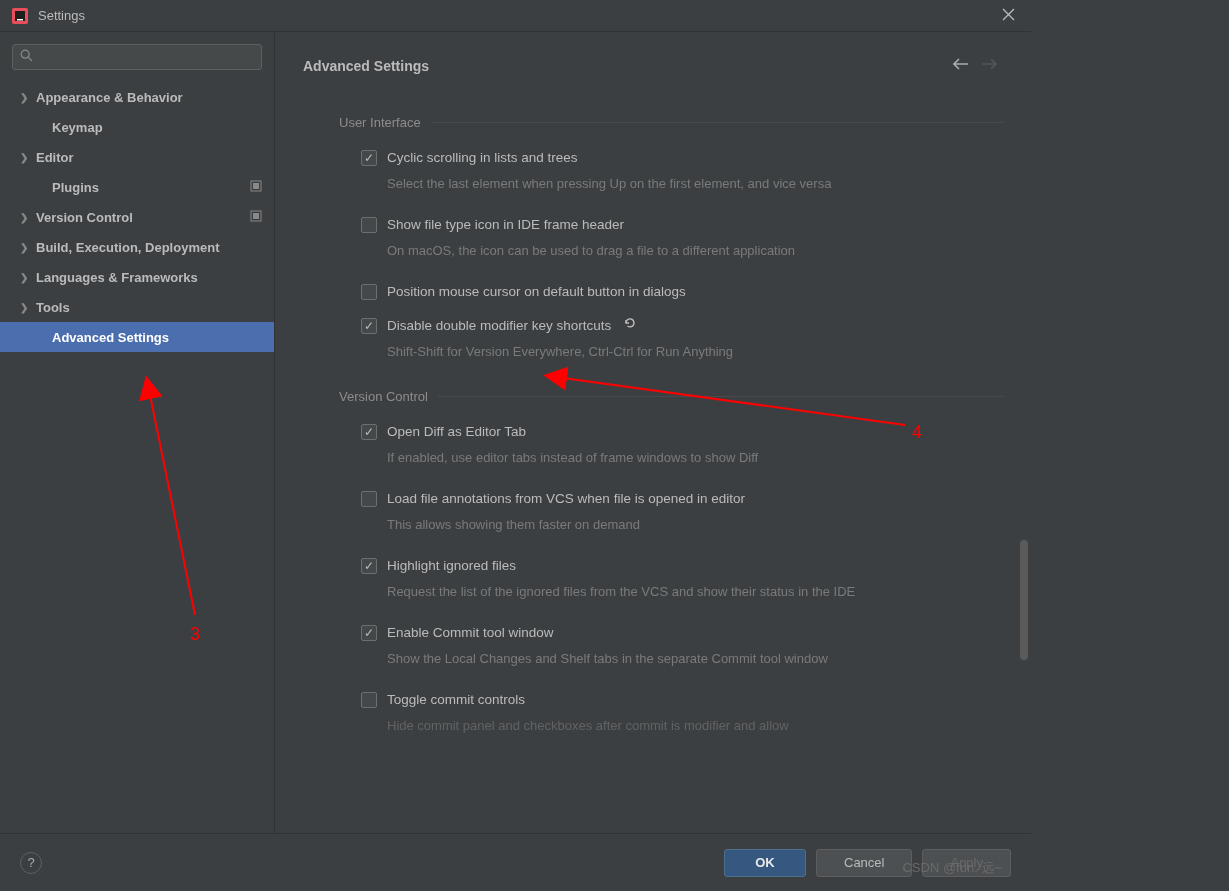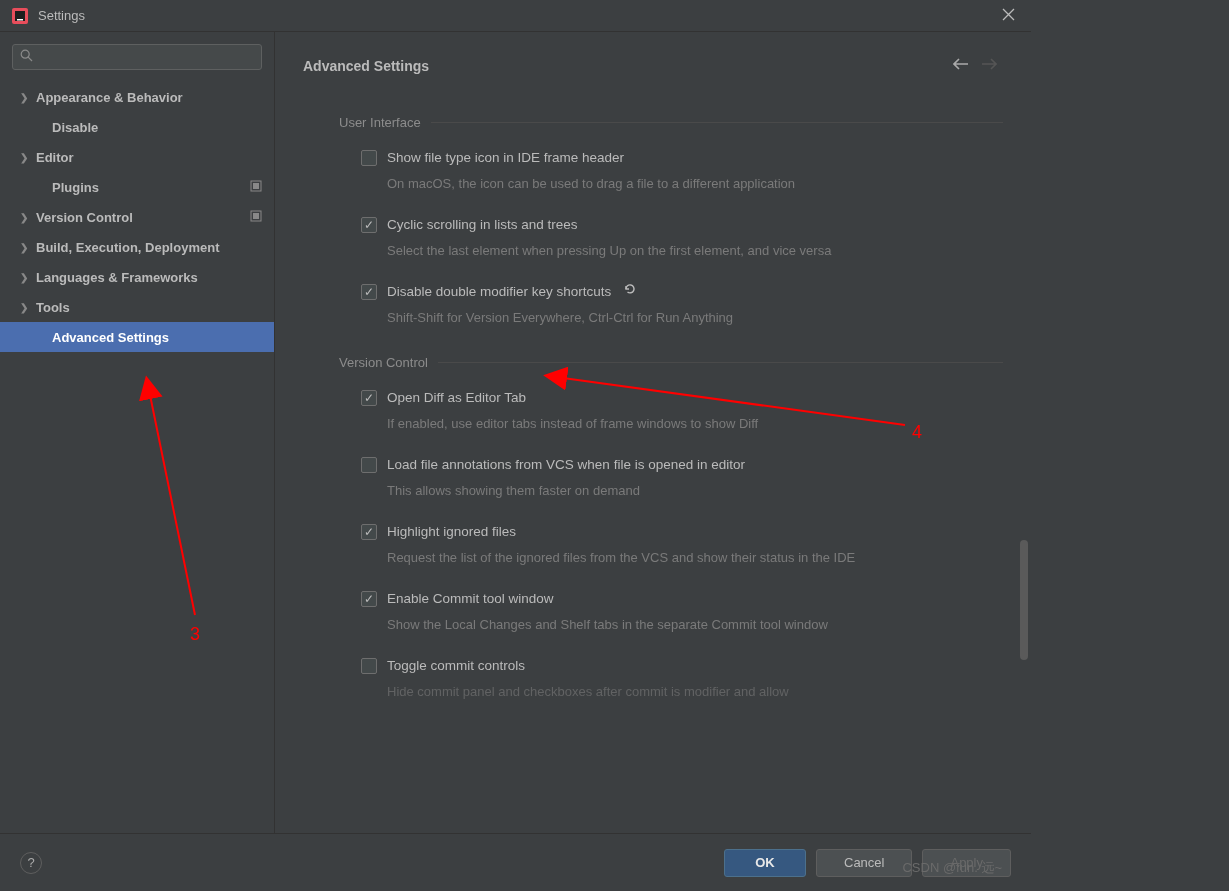--- a/index.html
+++ b/index.html
@@ -105,21 +105,21 @@
         </span>
         <input class="search" type="text" placeholder="" style="">
       </div>
       <div class="tree">
         <div class="tree-item">
             <span class="chev">❯</span>
             <span class="label">Appearance &amp; Behavior</span>
           </div>
         <div class="tree-item child">
             <span class="chev"></span>
-            <span class="label">Disable</span>
+            <span class="label">Keymap</span>
           </div>
         <div class="tree-item">
             <span class="chev">❯</span>
             <span class="label">Editor</span>
           </div>
         <div class="tree-item child">
             <span class="chev"></span>
             <span class="label">Plugins</span>
             <span class="badge-icon"><svg width="12" height="12" viewBox="0 0 12 12">
                 <rect x="1" y="1" width="10" height="10" stroke="#888" fill="none"></rect>
@@ -171,35 +171,41 @@
 
       <div class="content">
 
         <div class="section">
           <div class="section-header">
               <span>User Interface</span>
               <span class="line"></span>
             </div>
 
           <div class="opt">
+            <span class="cb checked"></span>
+            <div class="text">
+              <div class="lbl">Cyclic scrolling in lists and trees</div>
+              <div class="desc">Select the last element when pressing Up on the first element, and vice versa</div>
+            </div>
+          </div>
+
+          <div class="opt">
             <span class="cb"></span>
             <div class="text">
               <div class="lbl">Show file type icon in IDE frame header</div>
               <div class="desc">On macOS, the icon can be used to drag a file to a different application</div>
             </div>
           </div>
 
-          <div class="opt">
-            <span class="cb checked"></span>
-            <div class="text">
-              <div class="lbl">Cyclic scrolling in lists and trees</div>
-              <div class="desc">Select the last element when pressing Up on the first element, and vice versa</div>
-            </div>
-          </div>
-
+          <div class="opt" style="margin-bottom:14px">
+            <span class="cb"></span>
+            <div class="text">
+              <div class="lbl">Position mouse cursor on default button in dialogs</div>
+            </div>
+          </div>
 
           <div class="opt">
             <span class="cb checked"></span>
             <div class="text">
               <div class="lbl">
                 <span>Disable double modifier key shortcuts</span>
                 <span class="reset"><svg width="14" height="14" viewBox="0 0 14 14">
                       <path d="M3 7 A4 4 0 1 1 4.5 10" stroke="#bbb" stroke-width="1.4" fill="none"></path>
                       <path d="M3 4 L3 7 L6 7" stroke="#bbb" stroke-width="1.4" fill="none"></path>
                     </svg></span>

